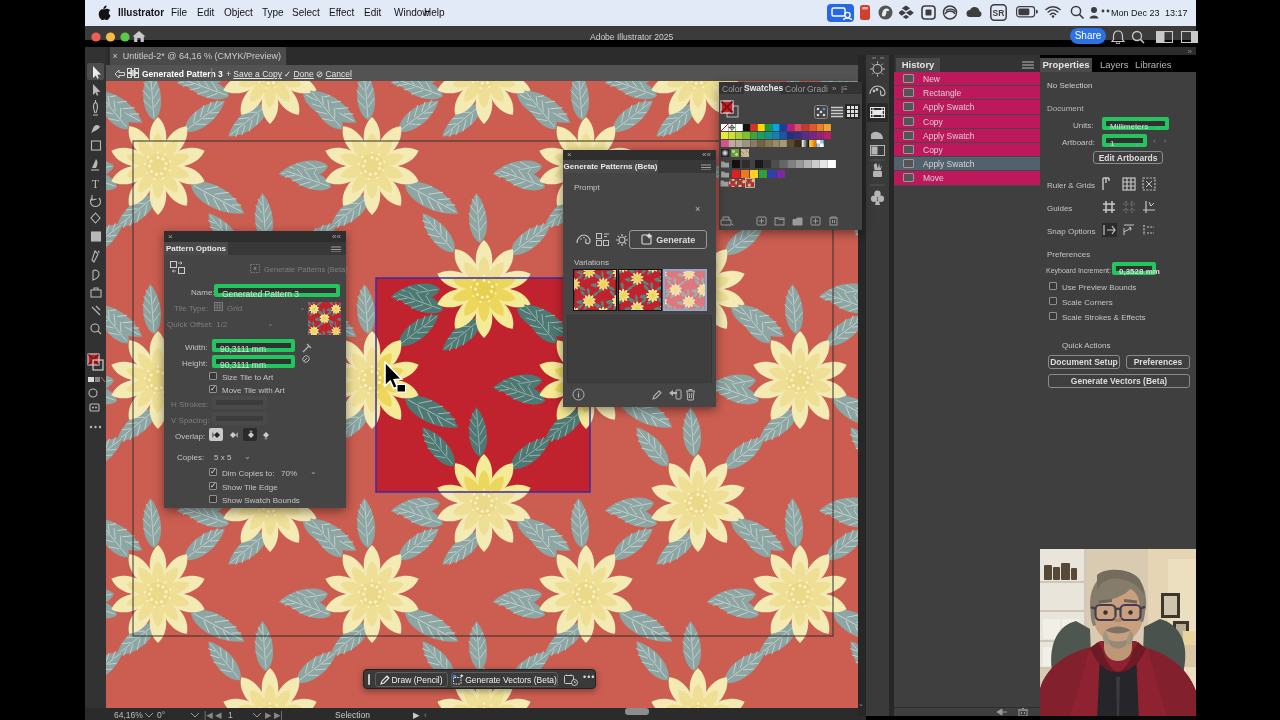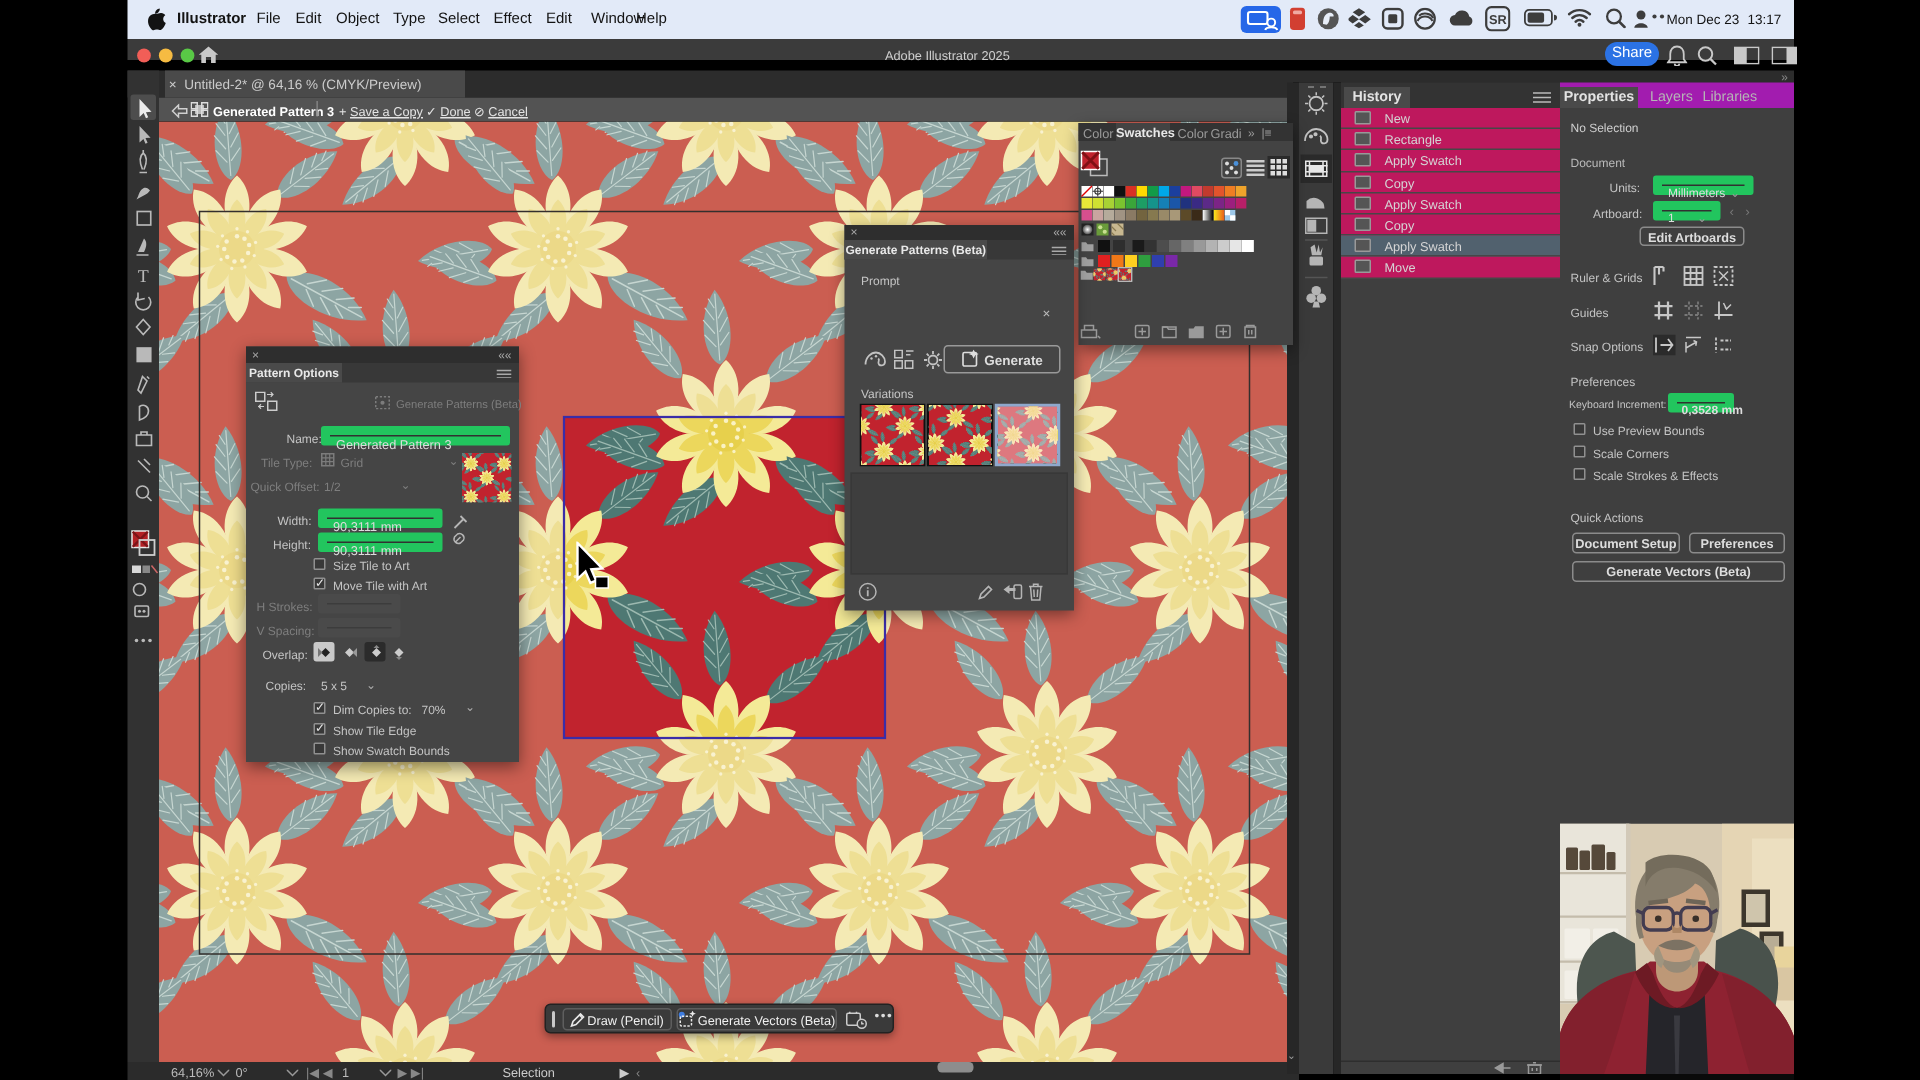--- a/index.html
+++ b/index.html
@@ -1,40 +1,40 @@
 <!DOCTYPE html>
 <html><head><meta charset="utf-8">
 <style>
 *{margin:0;padding:0;box-sizing:border-box}
 html,body{width:1280px;height:720px;background:#000;overflow:hidden;font-family:"Liberation Sans",sans-serif}
 .abs{position:absolute}
 #menubar{left:85px;top:0;width:1111px;height:26px;background:#e2eaf8;color:#131313;font-size:10px}
 #menubar .mi{position:absolute;top:7px;white-space:nowrap}
 #titlebar{left:85px;top:26px;width:1111px;height:14px;background:#3b3b3b;color:#ccc;font-size:10px}
 #tabbar{left:85px;top:47px;width:777px;height:18px;background:#2c2c2c}
-#tabbar .tab{position:absolute;left:25px;top:0;width:200px;height:18px;background:#4a4a4a;color:#ccc;font-size:9px;line-height:18px}
+#tabbar .tab{position:absolute;left:25px;top:0;width:176px;height:18px;background:#4a4a4a;color:#ccc;font-size:9px;line-height:18px}
 #rtopstrip{left:862px;top:47px;width:334px;height:8px;background:#2c2c2c}
 #ctrlbar{left:106px;top:65px;width:752px;height:16px;background:#535353;color:#e8e8e8;font-size:9px}
 #toolbar{left:85px;top:47px;width:21px;height:661px;background:#323232}
 #statusbar{left:85px;top:708px;width:781px;height:12px;background:#2b2b2b;color:#bbb;font-size:8.5px}
 .panel{position:absolute;background:#434343;box-shadow:0 3px 10px rgba(0,0,0,.45);color:#c9c9c9}
 .phead{background:#2f2f2f;height:11px;position:relative}
 .ptab{position:absolute;background:#4a4a4a;color:#e3e3e3;font-weight:bold;font-size:9.5px;white-space:nowrap}
 #dockcol{left:866px;top:55px;width:23px;height:661px;background:#3a3a3a}
 #dockgap{left:858px;top:55px;width:8px;height:661px;background:#272727}
 #dockgap2{left:889px;top:55px;width:5px;height:661px;background:#272727}
 #history{left:894px;top:55px;width:146px;height:661px;background:#3f3f3f}
 #props{left:1040px;top:55px;width:156px;height:661px;background:#3f3f3f}
 .hrow{position:relative;height:14.2px;font-size:8.5px;color:#d5d5d5;border-bottom:1px solid #474747;line-height:14px;padding-left:29px}
 .hico{position:absolute;left:9px;top:2px;width:11px;height:9px;border:1px solid #999;background:#555;border-radius:1px}
 .cb{position:absolute;width:8px;height:8px;border:1px solid #909090;background:#383838;border-radius:1px}
 .cb.on::after{content:"✓";position:absolute;left:0px;top:-2.5px;font-size:8px;color:#e8e8e8}
 .lbl{position:absolute;font-size:8px;color:#c4c4c4;white-space:nowrap}
 .dim{color:#7e7e7e}
-.inp{position:absolute;background:#313131;border:6px solid #22c55e;border-radius:2px;color:#ddd;font-size:8px;white-space:nowrap}
+.inp{position:absolute;background:#313131;border:4px solid #22c55e;border-radius:2px;color:#ddd;font-size:8px;white-space:nowrap}
 .btn{position:absolute;border:1px solid #8b8b8b;border-radius:3px;color:#ddd;font-size:8px;text-align:center;white-space:nowrap}
 </style></head>
 <body>
 
 <div id="menubar" class="abs">
 <svg class="abs" style="left:12px;top:5px" width="14" height="16" viewBox="0 0 14 16">
       <path d="M7.1,4.2 C8,4.2 9.4,3.5 10.6,3.7 C11.6,3.8 12.6,4.3 13.2,5.2 C11.2,6.5 11.4,9.3 13.5,10.4 C13.1,11.7 12.3,13.2 11.3,14.2 C10.4,15.1 9.8,15.2 8.9,14.9 C7.8,14.5 7.4,14.5 6.3,14.9 C5.2,15.3 4.6,15.1 3.7,14.1 C1.6,11.9 1,8.2 2.6,6 C3.4,4.9 4.5,4.3 5.6,4.3 C6.2,4.3 6.7,4.2 7.1,4.2 Z" fill="#131313"></path>
       <path d="M9.5,0.6 C9.6,1.5 9.2,2.4 8.7,3 C8.1,3.7 7.2,4.2 6.4,4.1 C6.3,3.3 6.7,2.4 7.2,1.8 C7.8,1.1 8.8,0.6 9.5,0.6 Z" fill="#131313"></path>
     </svg>
 <span class="mi" style="left:33px;font-weight:bold">Illustrator</span>
@@ -382,21 +382,21 @@
 <div class="abs" style="left:0;top:652px;width:146px;height:9px;border-top:1px solid #2e2e2e"></div>
 <svg class="abs" style="left:102px;top:653px" width="36" height="8">
       <path d="M1,4 L6,1 L6,7 Z M6,4 L11,4" stroke="#999" fill="#999" stroke-width="1"></path>
       <g transform="translate(22,0)">
         <rect x="1" y="2" width="8" height="6" fill="none" stroke="#999"></rect>
         <path d="M0,2 L10,2 M4,0.5 L6,0.5 M3.5,4 L3.5,6 M6.5,4 L6.5,6" stroke="#999"></path>
       </g>
     </svg>
 </div>
 <div id="props" class="abs">
-<div class="phead" style="height:17px;background:#a21caf">
+<div class="phead" style="height:17px;background:#000000">
       <div class="ptab" style="left:0px;top:3px;width:52px;height:14px;line-height:14px;text-align:center">Properties</div>
 <span class="abs" style="left:60px;top:4px;color:#b5b5b5;font-size:9.5px">Layers</span>
 <span class="abs" style="left:95px;top:4px;color:#b5b5b5;font-size:9.5px">Libraries</span>
     </div>
 <span class="lbl" style="left:7px;top:26px;color:#cfcfcf">No Selection</span>
 <span class="lbl" style="left:7px;top:49px;color:#b9b9b9">Document</span>
 <span class="lbl" style="left:33px;top:66px">Units:</span>
 <div class="inp" style="left:62px;top:62px;width:67px;height:13px;line-height:12px;padding-left:4px">Millimeters<span style="float:right;margin-right:3px;color:#999">⌄</span></div>
 <span class="lbl" style="left:22px;top:83px">Artboard:</span>
 <div class="inp" style="left:62px;top:79px;width:45px;height:13px;line-height:12px;padding-left:4px">1<span style="float:right;margin-right:3px;color:#999">⌄</span></div>
@@ -442,21 +442,21 @@
     </svg>
 <span class="lbl" style="left:7px;top:195px">Preferences</span>
 <span class="lbl" style="left:6px;top:212px;font-size:7px">Keyboard Increment:</span>
 <div class="inp" style="left:72px;top:207px;width:44px;height:13px;line-height:12px;padding-left:3px;font-weight:bold;font-size:8px;white-space:nowrap">0,3528 mm</div>
 <span class="cb" style="left:9px;top:227px"></span>
     <span class="lbl" style="left:22px;top:228px">Use Preview Bounds</span>
 <span class="cb" style="left:9px;top:242px"></span>
     <span class="lbl" style="left:22px;top:243px">Scale Corners</span>
 <span class="cb" style="left:9px;top:257px"></span>
     <span class="lbl" style="left:22px;top:258px">Scale Strokes &amp; Effects</span>
-<span class="lbl" style="left:7px;top:286px">Quick Actions</span>
+<span class="lbl" style="left:22px;top:286px">Quick Actions</span>
 <div class="btn" style="left:8px;top:300px;width:72px;height:14px;line-height:13px;font-weight:bold;font-size:8.5px">Document Setup</div>
 <div class="btn" style="left:86px;top:300px;width:64px;height:14px;line-height:13px;font-weight:bold;font-size:8.5px">Preferences</div>
 <div class="btn" style="left:8px;top:319px;width:142px;height:14px;line-height:13px;font-weight:bold;font-size:8.5px">Generate Vectors (Beta)</div>
 </div>
 
 <div id="swatches" class="panel" style="left:719px;top:82px;width:143px;height:148px;background:#434343">
 <div style="position:relative;height:12px;background:#333">
 <span class="abs" style="left:3px;top:2px;color:#9a9a9a;font-size:8.5px">Color</span>
 <span class="abs" style="left:25px;top:0px;width:36px;height:12px;background:#434343;color:#e8e8e8;font-weight:bold;font-size:8.5px;text-align:center;line-height:12px">Swatches</span>
 <span class="abs" style="left:66px;top:2px;color:#9a9a9a;font-size:8.5px">Color</span>

